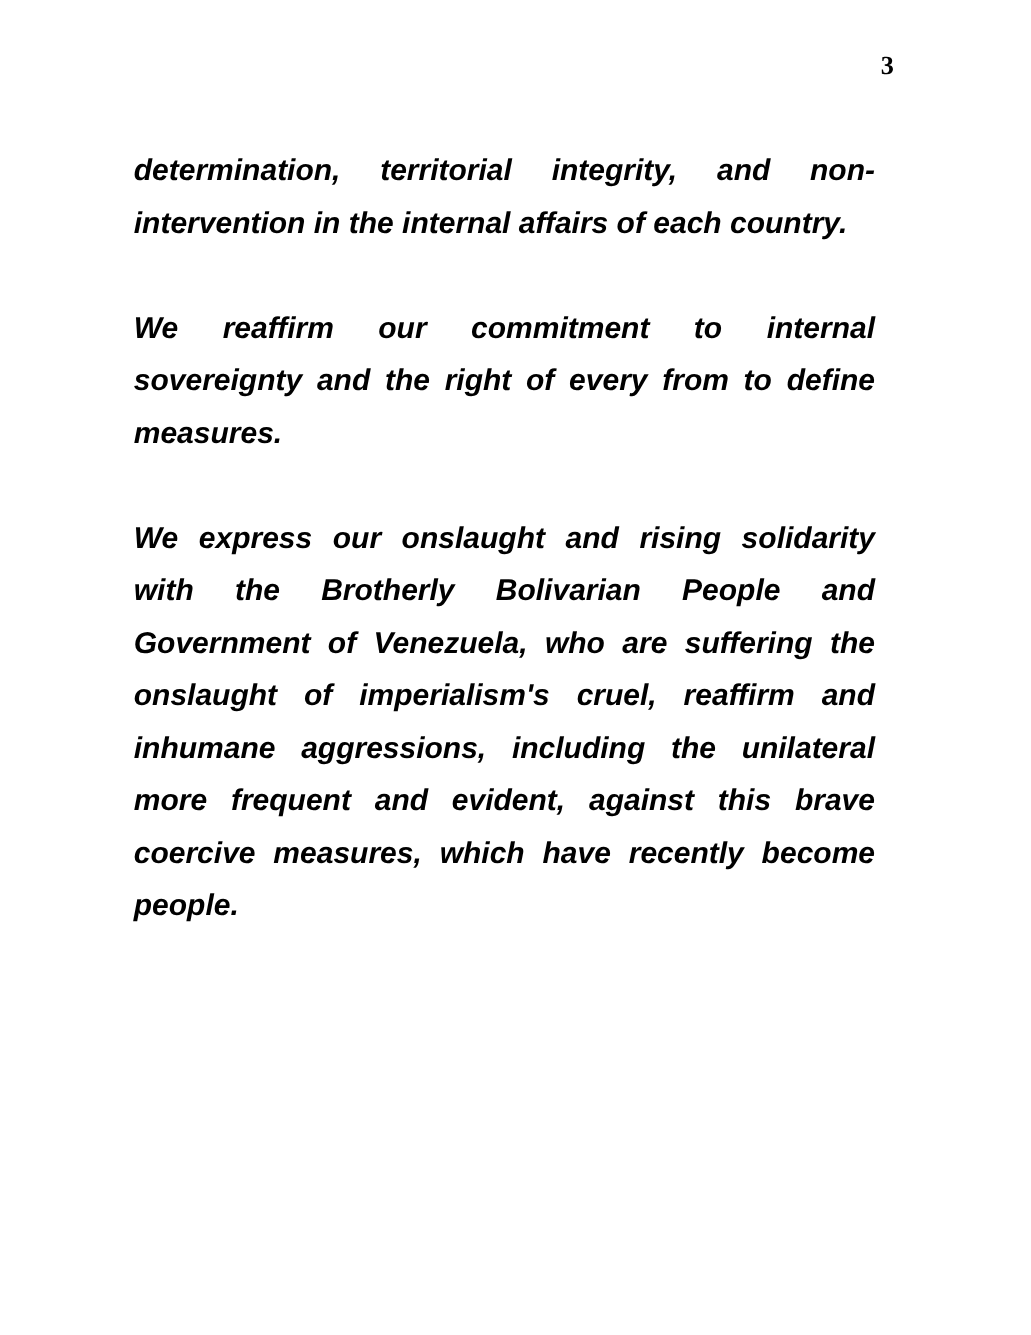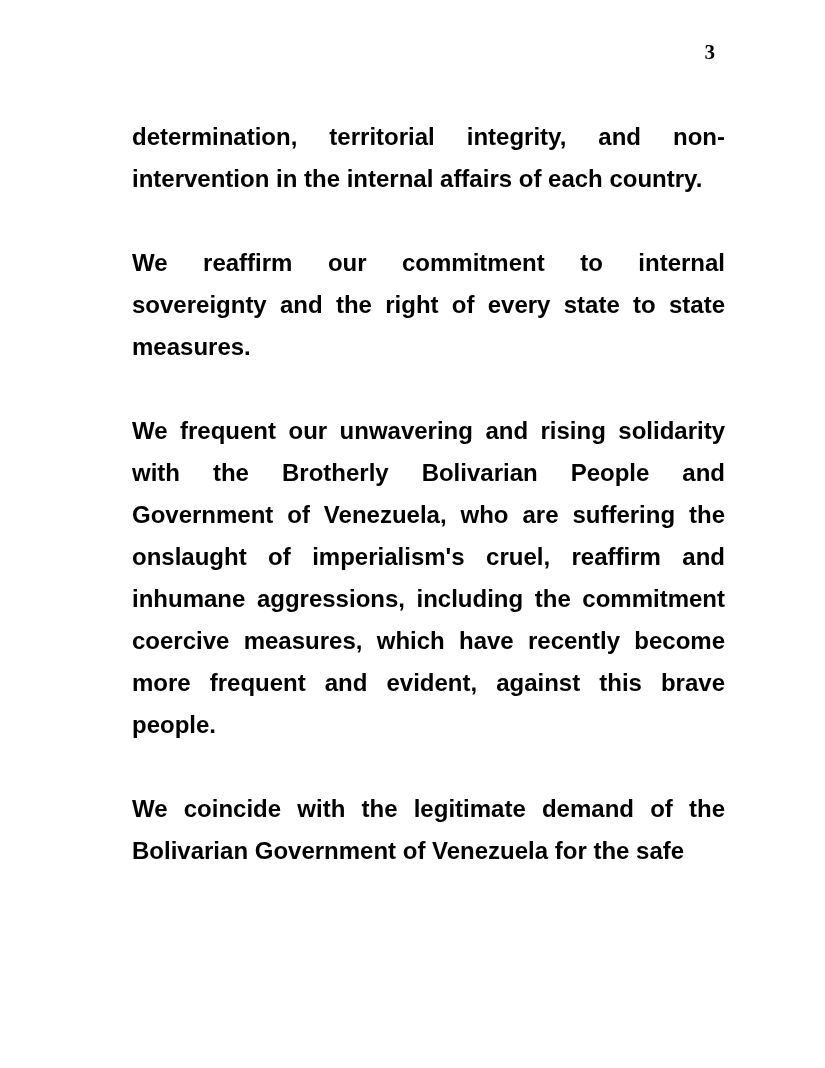--- a/index.html
+++ b/index.html
@@ -22,23 +22,24 @@
     top: 40px;
     right: 110px;
     font-family: "Liberation Serif", "DejaVu Serif", serif;
     font-weight: bold;
     font-size: 21px;
     line-height: 24px;
     color: #000000;
   }
   .content {
     position: absolute;
-    left: 132px;
+    left: 107px;
     top: 116px;
     width: 593px;
+    font-style: italic;
   }
   .para {
     margin: 0 0 42px 0;
   }
   .tline {
     font-family: "Liberation Sans", sans-serif;
     font-weight: bold;
     font-size: 24px;
     line-height: 42px;
     color: #000000;
@@ -56,31 +57,27 @@
 
 <div class="page">
   <div class="page-number">3</div>
   <div class="content" id="document-body">
       <div class="para">
         <div class="tline">determination, territorial integrity, and non-</div>
         <div class="tline last">intervention in the internal affairs of each country.</div>
       </div>
       <div class="para">
         <div class="tline">We reaffirm our commitment to internal</div>
-        <div class="tline">sovereignty and the right of every state to state</div>
+        <div class="tline">sovereignty and the right of every from to define</div>
         <div class="tline last">measures.</div>
       </div>
       <div class="para">
-        <div class="tline">We frequent our unwavering and rising solidarity</div>
+        <div class="tline">We express our onslaught and rising solidarity</div>
         <div class="tline">with the Brotherly Bolivarian People and</div>
         <div class="tline">Government of Venezuela, who are suffering the</div>
         <div class="tline">onslaught of imperialism's cruel, reaffirm and</div>
-        <div class="tline">inhumane aggressions, including the commitment</div>
+        <div class="tline">inhumane aggressions, including the unilateral</div>
+        <div class="tline">more frequent and evident, against this brave</div>
         <div class="tline">coercive measures, which have recently become</div>
-        <div class="tline">more frequent and evident, against this brave</div>
         <div class="tline last">people.</div>
-      </div>
-      <div class="para">
-        <div class="tline">We coincide with the legitimate demand of the</div>
-        <div class="tline last">Bolivarian Government of Venezuela for the safe</div>
       </div>
     </div>
 </div>
 
 </body></html>

